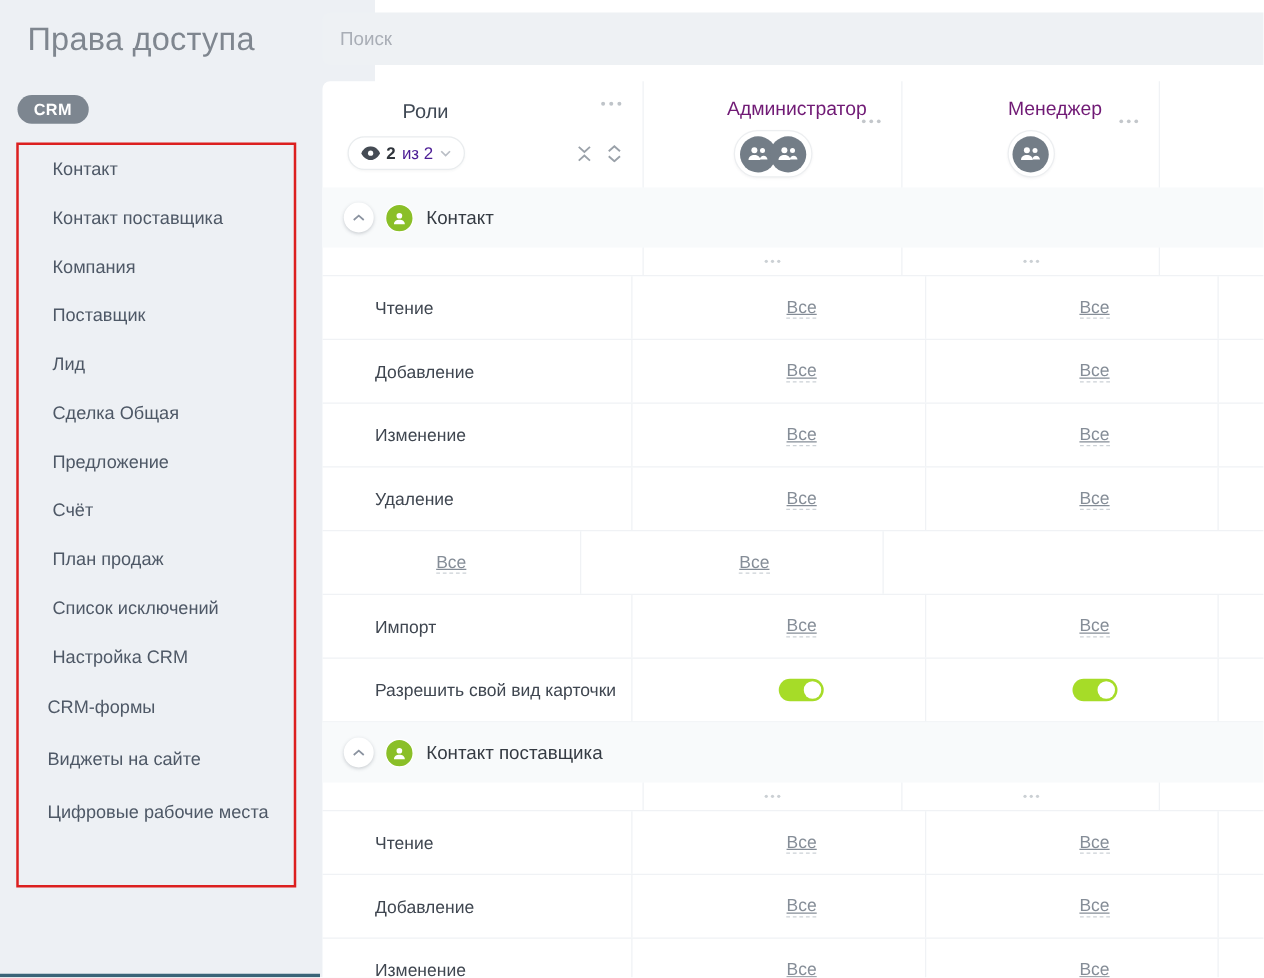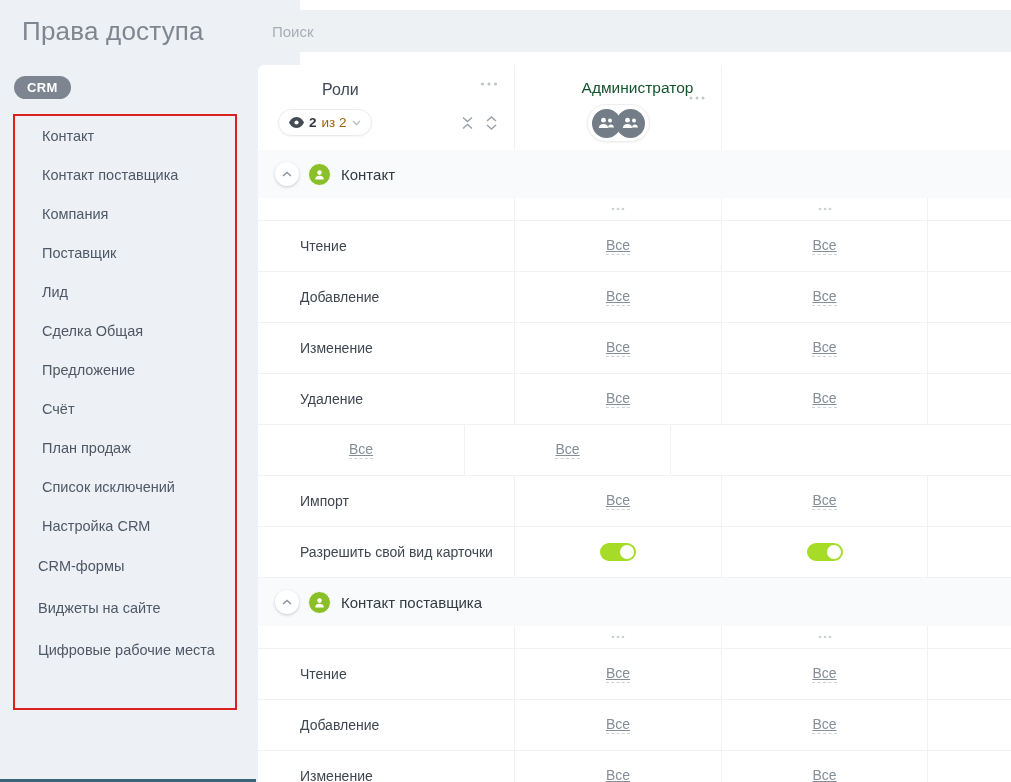--- a/index.html
+++ b/index.html
@@ -71,24 +71,24 @@
   .roles-top { display:flex; align-items:flex-start; justify-content:space-between;margin-left:44px; }
   .roles-title { font-size:16px; color:#3f4854; }
   .roles-bottom { display:flex; align-items:center; justify-content:space-between; }
   .filter-pill {
     display:inline-flex; align-items:center; gap:5px;
     height:27px; padding:0 10px 0 10px;
     background:#fff; border:1px solid #e9ecee; border-radius:14px;
     box-shadow:0 1px 2px rgba(60,70,80,.05); cursor:pointer;
   }
   .filter-count { font-size:13.5px; font-weight:bold; color:#30353c; }
-  .filter-of { font-size:13.5px; color:#a16207; }
+  .filter-of { font-size:13.5px; color:#4c1d95; }
   .icon-pair { display:flex; align-items:center; gap:11px; }
   .hcell-role { position:relative; display:flex; flex-direction:column; align-items:center; padding-top:14px; }
-  .role-name { font-size:15.5px; color:#14532d;margin-left:39px; }
+  .role-name { font-size:15.5px; color:#701a75;margin-left:39px; }
   .role-dots { position:absolute; right:16px; top:21px; cursor:pointer; }
   .dots-btn { cursor:pointer; line-height:0; }
 
   .avatar-pill {
     margin-top:7px; height:38px; padding:0 4px;
     display:flex; align-items:center; justify-content:center;
     background:#fff; border:1px solid #eceef0; border-radius:19px;
     box-shadow:0 1px 2px rgba(60,70,80,.06);
   }
   .avatar-circle-outer {
@@ -119,21 +119,21 @@
     background:#8abf28; border:1px solid #fff;
     display:flex; align-items:center; justify-content:center; flex:0 0 auto;
   }
   .section-title { font-size:15px; color:#353b43; margin-left:1px; }
 
   
   .menu-row { height:23px; border-bottom:1px solid #f0f2f5; }
   .menu-row .c2, .menu-row .c3 { cursor:pointer; }
 
   
-  .data-row { height:51px; border-bottom:1px solid #f0f2f5; }
+  .data-row { height:51px; border-bottom:1px solid #f0f2f5;gap:36px; }
   .label-cell { display:flex; align-items:center; padding-left:42px; }
   .row-label { font-size:14px; color:#3f4650; }
   .perm-link {
     font-size:14px; color:#858d97;
     border-bottom:1px dashed #ccd1d6; padding-bottom:1px; cursor:pointer;text-decoration:underline;
   }
   .toggle {
     position:relative; width:36px; height:18px; border-radius:9px;
     background:#a6dc28; cursor:pointer;
   }
@@ -236,20 +236,40 @@
             <svg width="17" height="12" viewBox="0 0 17 12">
                 <circle cx="5.5" cy="3.2" r="2.4" fill="#fff"></circle>
                 <path d="M.8 11c0-2.6 2.1-4 4.7-4s4.7 1.4 4.7 4z" fill="#fff"></path>
                 <circle cx="12" cy="3.4" r="2" fill="#fff"></circle>
                 <path d="M9.8 10.6c.4-2 1.4-3 3.1-3 1.6 0 2.9 1.2 3.1 3z" fill="#fff"></path>
               </svg>
           </span>
         </span>
       </div>
 
+      <div class="c3 hcell-role">
+        <span class="role-name">Менеджер</span>
+        <span class="role-dots">
+          <svg width="16" height="4" viewBox="0 0 16 4">
+              <circle cx="2" cy="2" r="1.5" fill="#c3c7cb"></circle>
+              <circle cx="8" cy="2" r="1.5" fill="#c3c7cb"></circle>
+              <circle cx="14" cy="2" r="1.5" fill="#c3c7cb"></circle>
+            </svg>
+        </span>
+        <span class="avatar-circle-outer">
+          <span class="gray-avatar">
+            <svg width="17" height="12" viewBox="0 0 17 12">
+                <circle cx="5.5" cy="3.2" r="2.4" fill="#fff"></circle>
+                <path d="M.8 11c0-2.6 2.1-4 4.7-4s4.7 1.4 4.7 4z" fill="#fff"></path>
+                <circle cx="12" cy="3.4" r="2" fill="#fff"></circle>
+                <path d="M9.8 10.6c.4-2 1.4-3 3.1-3 1.6 0 2.9 1.2 3.1 3z" fill="#fff"></path>
+              </svg>
+          </span>
+        </span>
+      </div>
 
       <div class="c4"></div>
     </div>
 
     <div id="table-body">
         <div class="section-row">
           <button class="chev-btn">
             <span style="line-height:0"><svg width="10" height="6" viewBox="0 0 10 6">
                 <path d="M1 5l4-3.5L9 5" fill="none" stroke="#8b93a0" stroke-width="1.4"></path>
               </svg></span>

